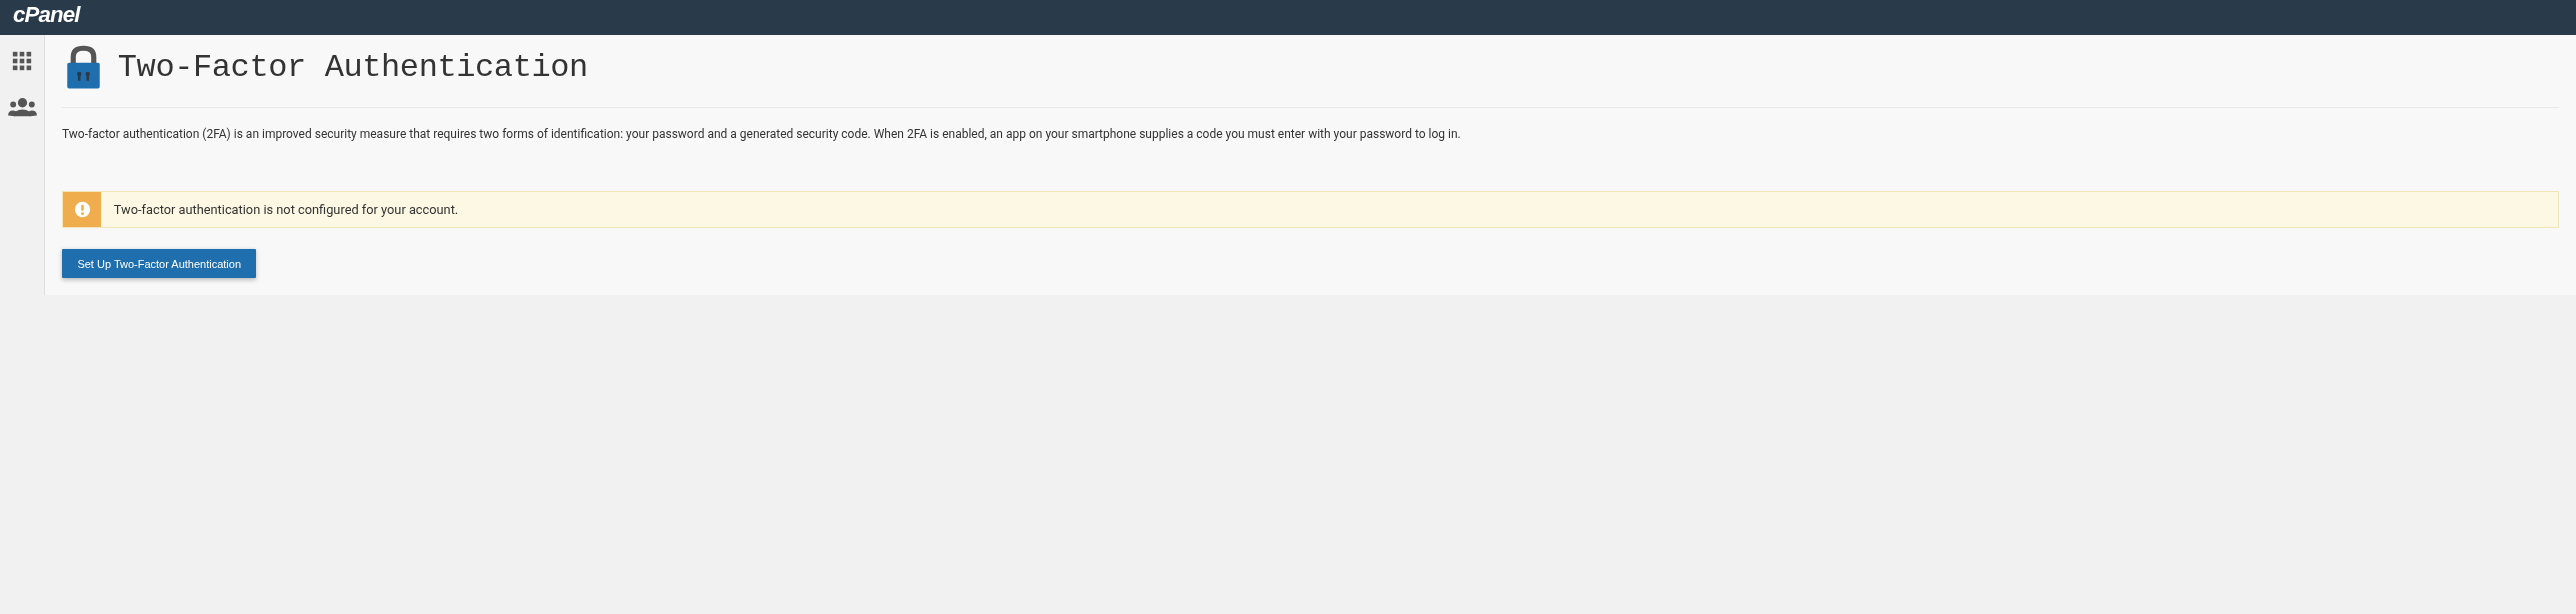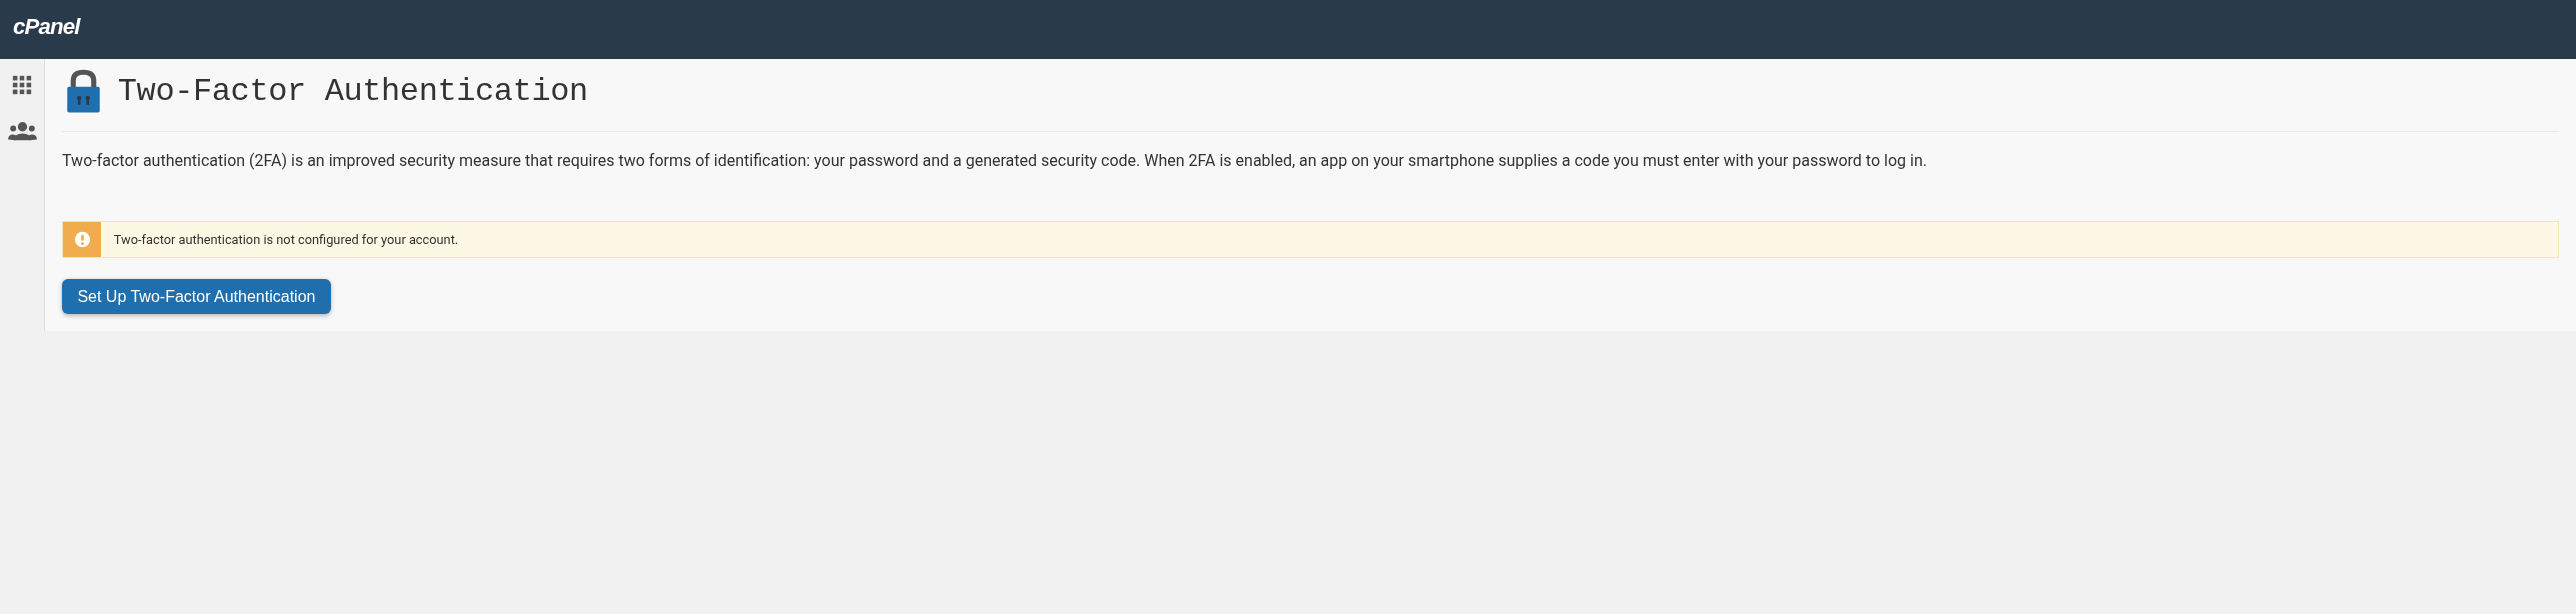--- a/index.html
+++ b/index.html
@@ -9,21 +9,21 @@
     }
     
     body {
       font-family: -apple-system, BlinkMacSystemFont, "Segoe UI", Roboto, "Helvetica Neue", Arial, sans-serif;
       background: #f1f1f1;
       color: #333;
     }
     
     .header {
       background: #293a4a;
-      height: 59px;
+      height: 35px;
       display: flex;
       align-items: center;
       padding: 0 12.8px;
     }
     
     .logo {
       color: #fff;
       font-size: 22px;
       font-weight: bold;
       font-style: italic;
@@ -80,21 +80,21 @@
     }
     
     .page-title {
       font-size: 32px;
       font-weight: 400;
       color: #333;
       letter-spacing: -0.4px;
     }
     
     .description {
-      font-size: 16px;
+      font-size: 12px;
       line-height: 1.5;
       color: #333;
       margin-bottom: 24px;
     }
     
     .alert {
       display: flex;
       border: 0.9px solid #f0e6b8;
       background: #fdf8e3;
       margin-bottom: 21.3px;
@@ -113,22 +113,22 @@
       padding: 10.2px 12.8px;
       font-size: 12.8px;
       color: #333;
     }
     
     .btn-primary {
       background: #1f6ead;
       color: #fff;
       border: none;
       padding: 8.5px 15.4px;
-      font-size: 16px;
-      border-radius: 6px;
+      font-size: 11px;
+      border-radius: 1px;
       cursor: pointer;
       box-shadow: 0 1.7px 4.3px rgba(0,0,0,0.25);
     }
   </style>
 </head>
 <body>
 
 <div class="header">
   <div class="logo">
     <svg width="94" height="24" viewBox="0 0 110 28" style="font-size:26px">

